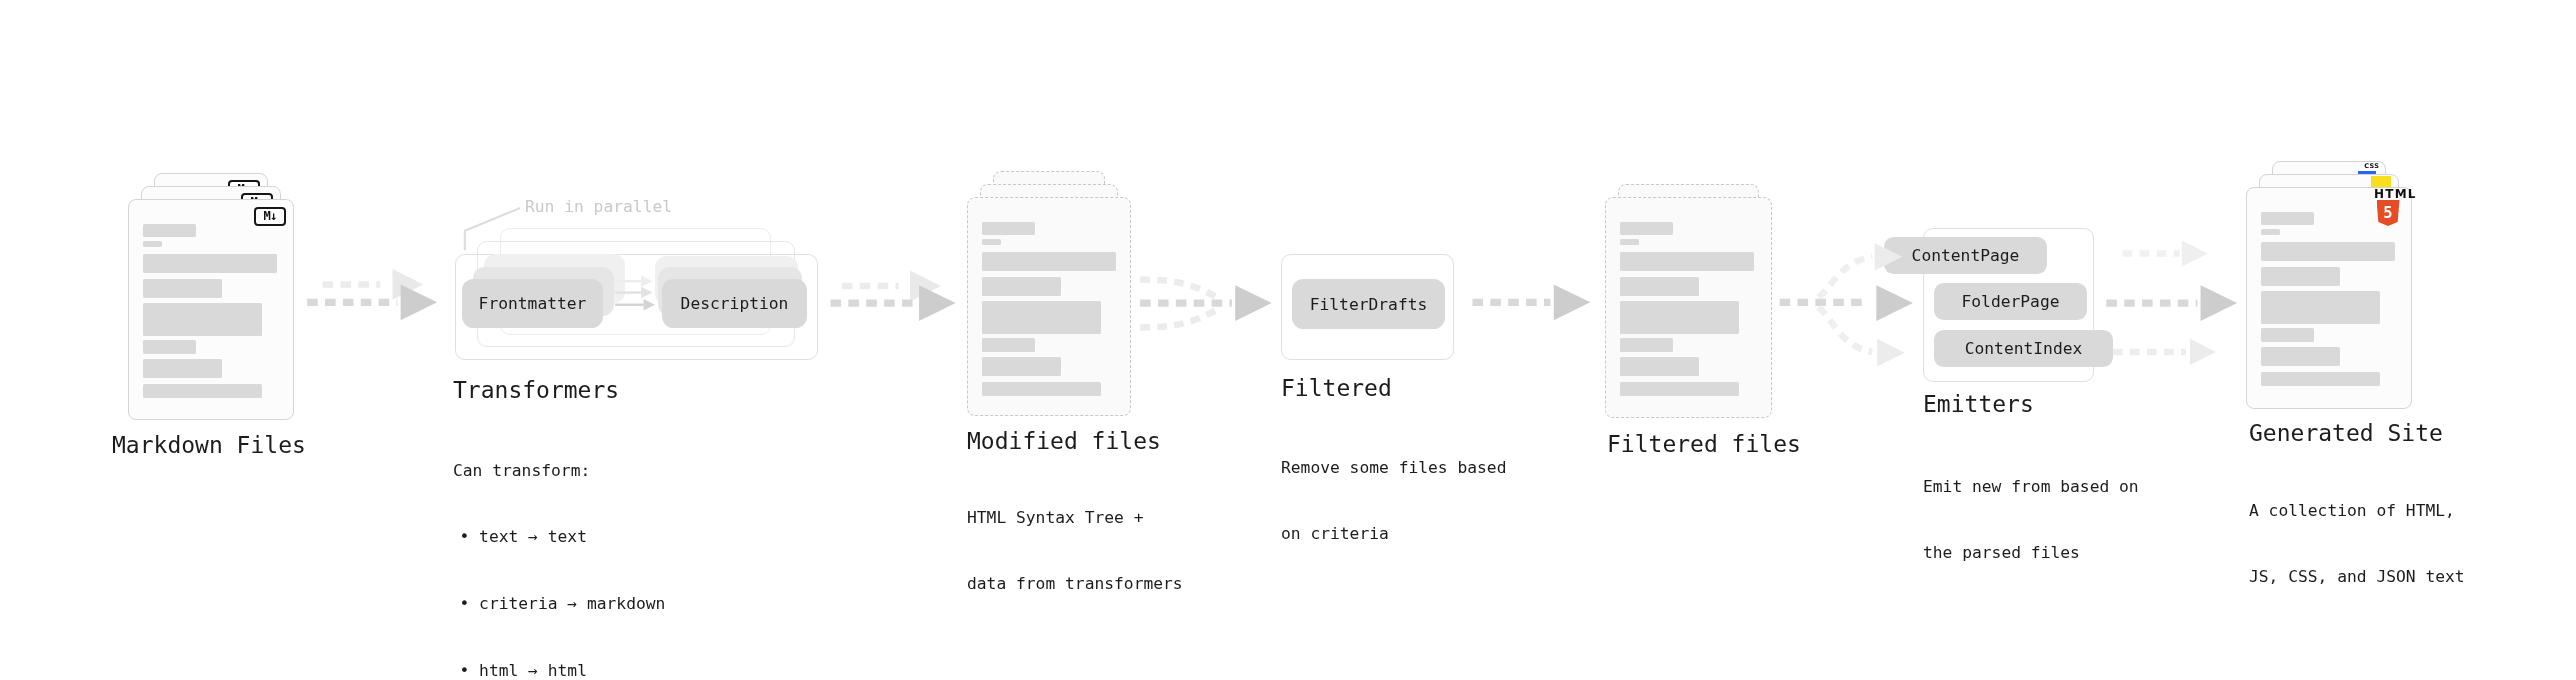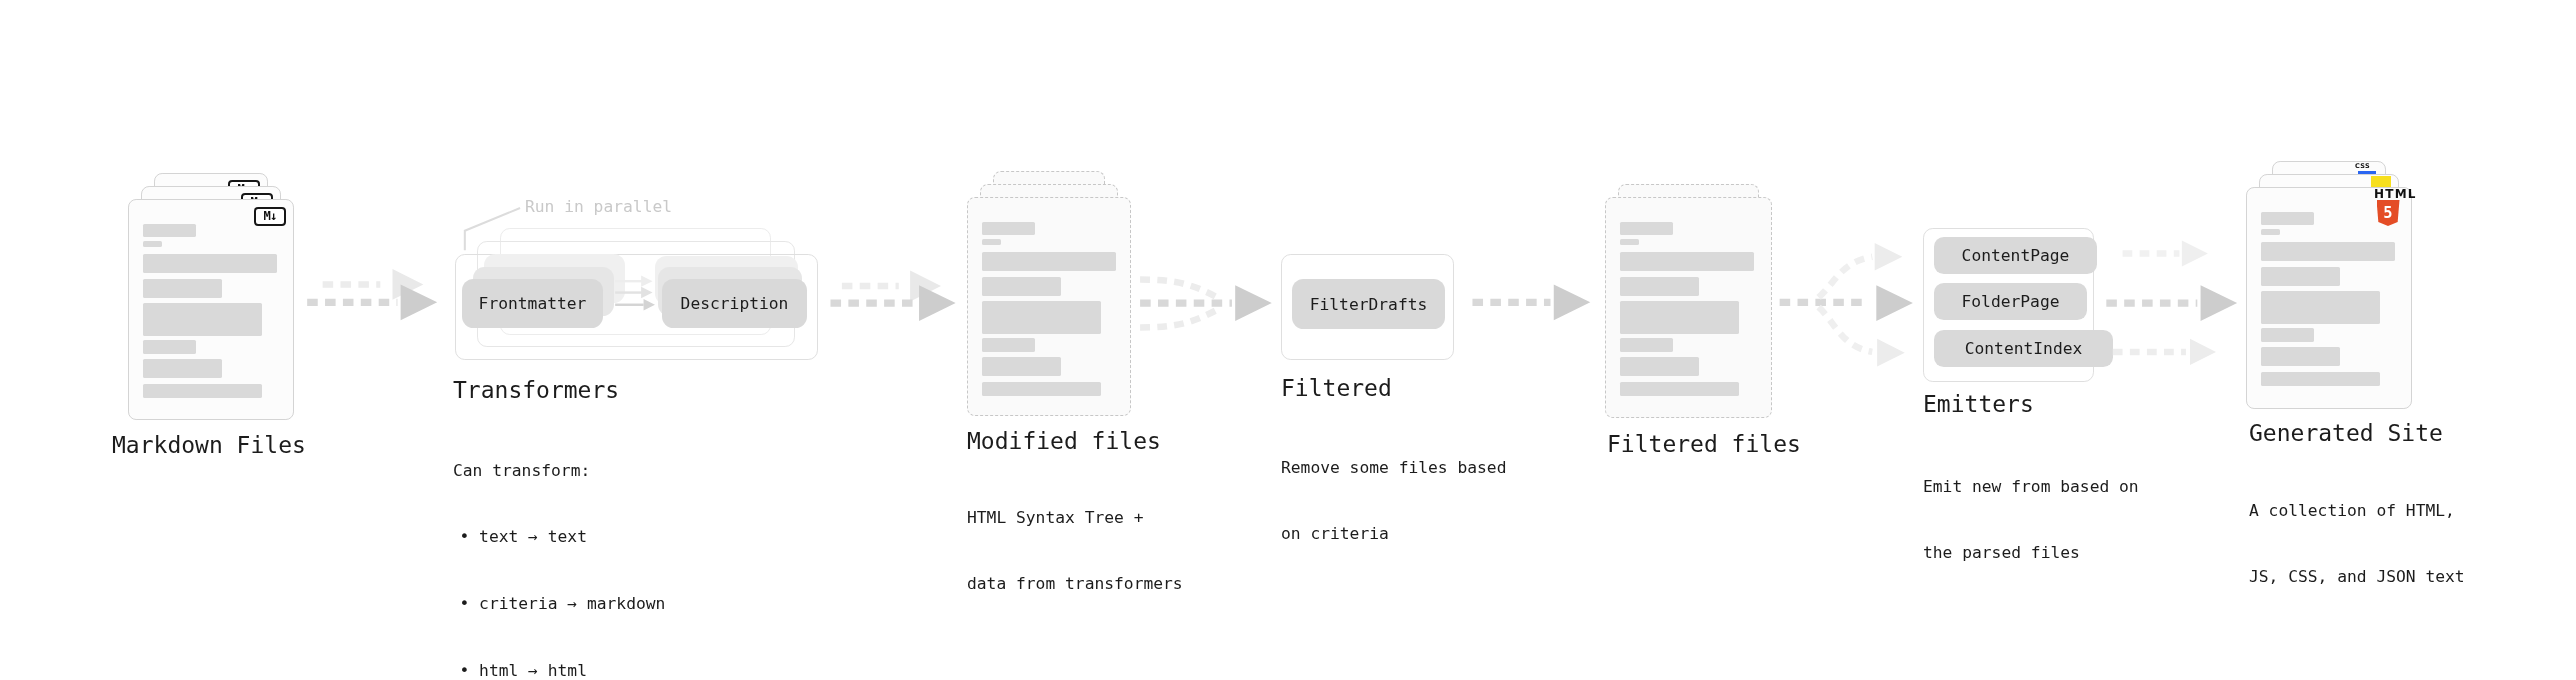--- a/index.html
+++ b/index.html
@@ -38,21 +38,21 @@
   .g2{background:#f0f0f0;}
   
   .md-icon{position:absolute;width:32px;height:18.7px;background:#ffffff;border:2.4px solid #161616;border-radius:4.1px;
     display:flex;align-items:center;justify-content:center;font-size:12.2px;font-weight:bold;color:#111;letter-spacing:-0.8px;}
   
   .h5-badge{position:absolute;width:28px;text-align:center;}
   .h5-word{font-family:"DejaVu Sans","Liberation Sans",sans-serif;font-size:12px;font-weight:bold;color:#111;letter-spacing:1.2px;line-height:7.3px;}
   .h5-shield{width:23px;height:26px;margin:1.6px auto 0;background:#e44d26;
     clip-path:polygon(0 0,100% 0,92% 85%,50% 100%,8% 85%);
     display:flex;align-items:center;justify-content:center;color:#fff;font-size:15.4px;font-weight:bold;}
-  .css-badge{position:absolute;width:24.4px;text-align:left;}
+  .css-badge{position:absolute;width:24.4px;text-align:right;}
   .css-word{font-family:"DejaVu Sans","Liberation Sans",sans-serif;font-size:6.5px;font-weight:bold;color:#111;line-height:7.3px;letter-spacing:0.4px;}
   .css-bar{width:18px;height:3.3px;background:#2965f1;margin:0.8px auto 0;}
   .js-badge{position:absolute;width:19.5px;height:10.6px;background:#f7df1e;}
   svg.arrows{position:absolute;left:0;top:0;pointer-events:none;}
 </style>
 </head>
 <body>
 
 <div class="canvas">
 
@@ -135,21 +135,21 @@
         <div class="bar b5"></div>
         <div class="bar b6"></div>
         <div class="bar b7"></div>
         <div class="bar b8"></div>
       </div>
     <div class="title" style="left:1607px;top:432px">Filtered files</div>
   </div>
 
   <div>
     <div class="outline solidbg" style="left:1923px;top:228px;width:171px;height:154px"></div>
-    <div class="graybox small" style="left:1934px;top:237px;width:163px;height:37px">ContentPage</div>
+    <div class="graybox small" style="left:1884px;top:237px;width:163px;height:37px">ContentPage</div>
     <div class="graybox small" style="left:1934px;top:283px;width:153px;height:37px">FolderPage</div>
     <div class="graybox small" style="left:1934px;top:330px;width:179px;height:37px">ContentIndex</div>
     <div class="title" style="left:1923px;top:392px">Emitters</div>
     <div class="sub" style="left:1923px;top:432px">
       <div>Emit new from based on</div>
       <div>the parsed files</div>
     </div>
   </div>
 
   <div>

